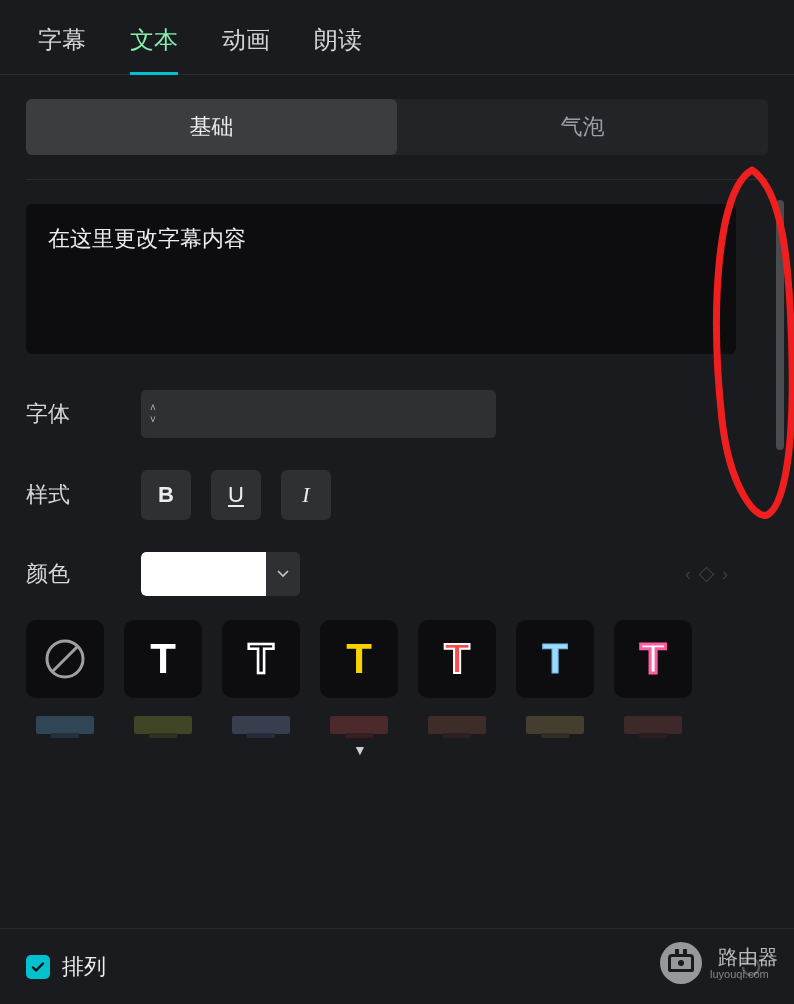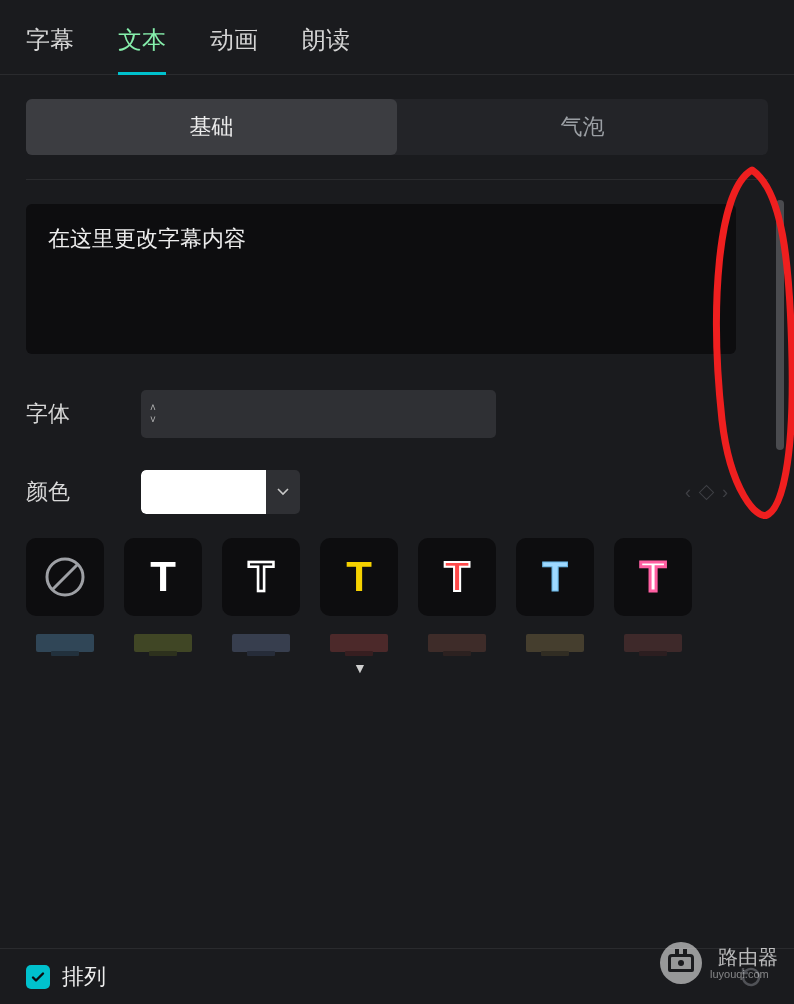--- a/index.html
+++ b/index.html
@@ -10,21 +10,21 @@
     font-family: "PingFang SC", "Microsoft YaHei", sans-serif;
     color: #e6e6e6;
     overflow: hidden;
     position: relative;
   }
 
   
   .top-tabs {
     display: flex;
     gap: 44px;
-    padding: 24px 26px 18px 26px;
+    padding: 24px 26px 18px 38px;
     font-size: 24px;
     font-weight: 500;
     border-bottom: 1px solid #2a2b2e;
   }
   .top-tab { color: #d4d4d4; cursor: pointer; }
   .top-tab.active { color: #86efac; position: relative; }
   .top-tab.active::after {
     content: "";
     position: absolute;
     left: 0; right: 0; bottom: -19px;
@@ -214,21 +214,21 @@
     left: 327px;
     margin-top: 8px;
     color: #cfcfcf;
     font-size: 14px;
   }
 
   
   .bottom-bar {
     position: absolute;
     bottom: 0; left: 0; right: 0;
-    height: 56px;
+    height: 76px;
     display: flex;
     align-items: center;
     padding: 0 26px;
     border-top: 1px solid #2a2b2e;
     background: #1a1b1e;
   }
   .checkbox {
     width: 24px; height: 24px;
     background: #00c1cd;
     border-radius: 5px;
@@ -334,20 +334,34 @@
     <div class="row-label">字体</div>
     <div class="font-select">
       <div class="font-select-stepper">
         <span>˄</span>
         <span>˅</span>
       </div>
     </div>
   </div>
 
   
+  <div class="row">
+    <div class="row-label">样式</div>
+    <div class="style-buttons">
+      <div class="style-btn">
+          <span class="bold">B</span>
+        </div>
+      <div class="style-btn">
+          <span class="underline">U</span>
+        </div>
+      <div class="style-btn">
+          <span class="italic">I</span>
+        </div>
+    </div>
+  </div>
 
   
   <div class="row">
     <div class="row-label">颜色</div>
     <div class="color-picker">
       <div class="color-swatch"></div>
       <div class="color-drop">
         <svg width="12" height="8" viewBox="0 0 12 8">
             <path d="M1 1l5 5 5-5" stroke="currentColor" stroke-width="1.6" fill="none"></path>
           </svg>

